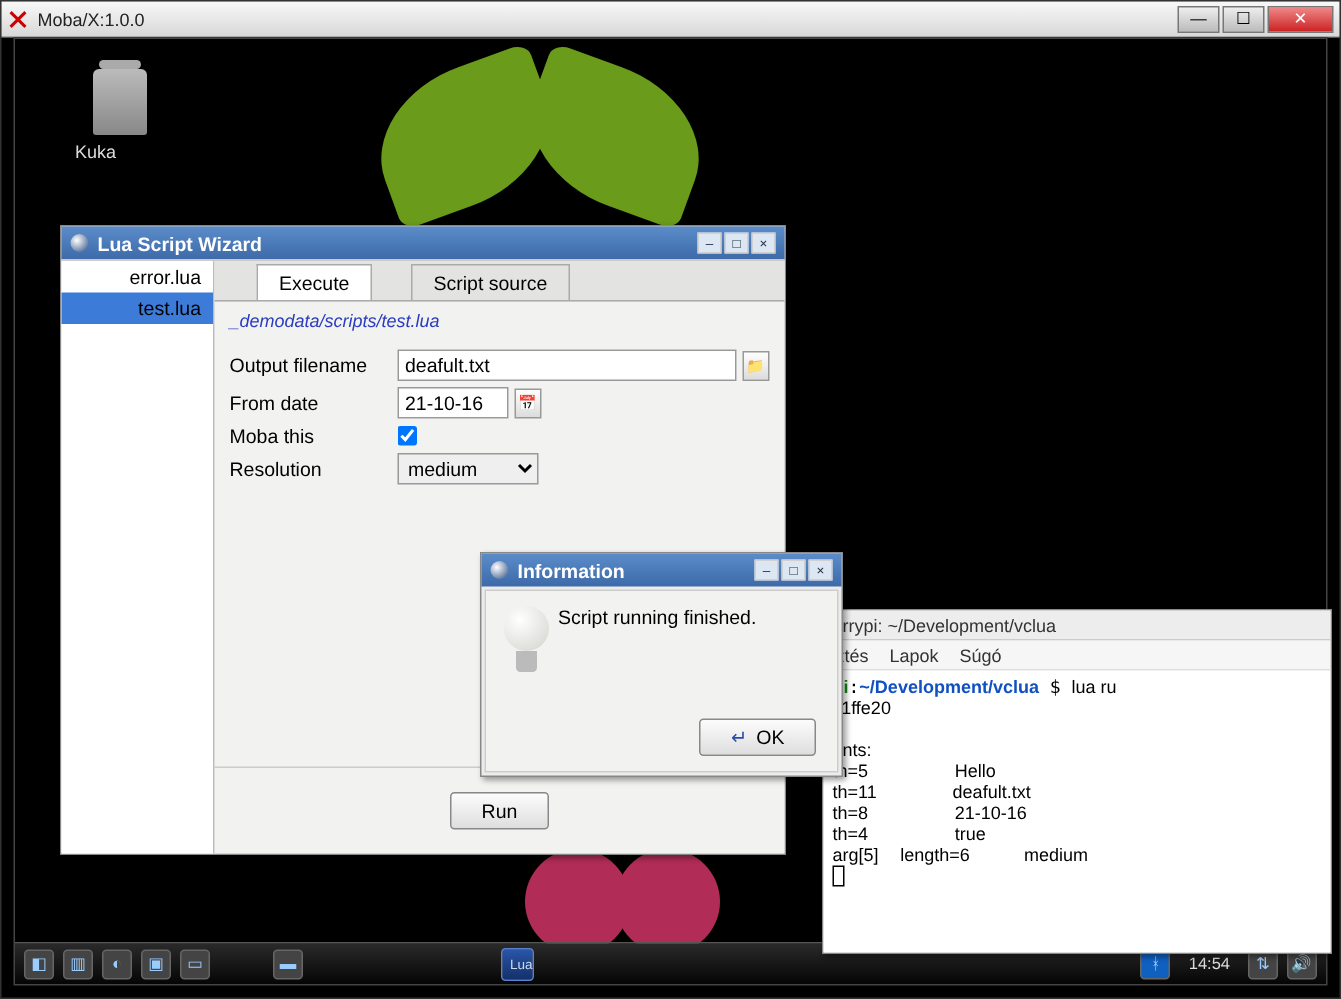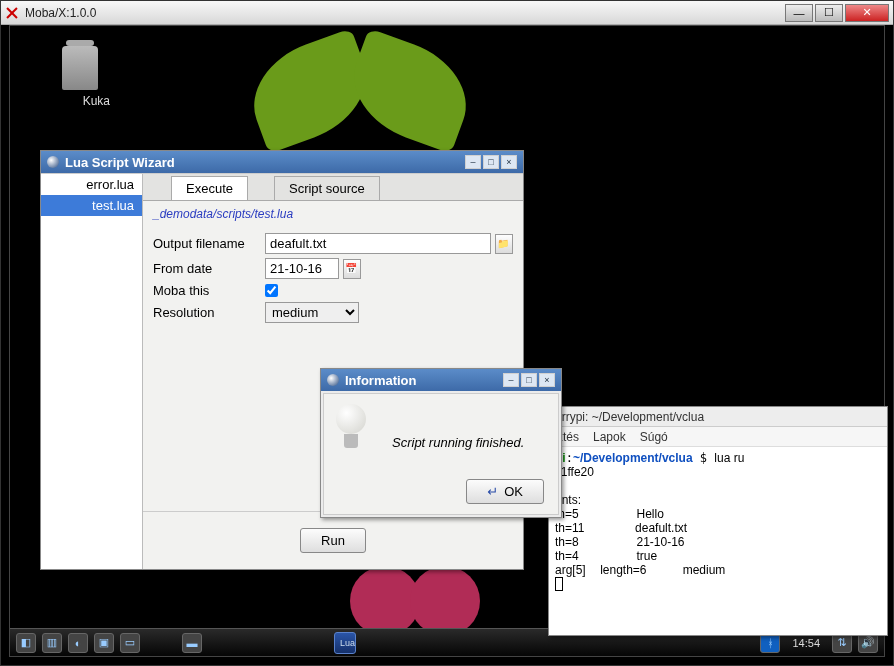--- a/index.html
+++ b/index.html
@@ -29,21 +29,21 @@
   }
 
   
   .leaf { position:absolute; background:#6a9b1a; border-radius: 60% 10% 60% 10%; }
   .leaf.l1 { width:120px; height:90px; top:20px; left:240px; transform:rotate(-20deg);}
   .leaf.l2 { width:120px; height:90px; top:20px; left:340px; transform:scaleX(-1) rotate(-20deg);}
   .berry { position:absolute; width:70px; height:70px; background:#b12c56; border-radius:50%; }
   .b1{top:540px;left:340px;} .b2{top:540px;left:400px;}
 
   .desktop-icon {
-    position: absolute; left: 40px; top: 20px; width: 60px; text-align: right; color: #ddd; font-size: 12px;
+    position: absolute; left: 40px; top: 20px; width: 60px; text-align: left; color: #ddd; font-size: 12px;
   }
   .trash-icon {
     width: 36px; height: 44px; margin: 0 auto 4px; background: linear-gradient(#bbb,#888);
     border-radius: 4px 4px 2px 2px; position:relative;
   }
   .trash-icon::before{content:"";position:absolute;top:-6px;left:4px;right:4px;height:6px;background:#aaa;border-radius:3px;}
 
   
   .xwin {
     position: absolute; background: #ececec; border: 1px solid #888;
@@ -59,21 +59,21 @@
   }
   .xwin-titlebar .t { flex:1; font-weight:bold; }
   .xwin-ctl { width:16px;height:14px;border:1px solid #d0d0d0;background:#dde7f3;margin-left:2px;
               display:flex;align-items:center;justify-content:center;font-size:9px;color:#234; }
 
   
   .wizard { left:30px; top:124px; width:484px; height:420px; }
   .wiz-body { position:absolute; left:0; right:0; top:22px; bottom:0; display:flex; background:#f2f2f0; border-top:1px solid #ccc; }
   .wiz-side { width:190px; border-right:1px solid #bbb; background:#fff; font-size:13px;text-align:right;}
   .wiz-side .item { padding:3px 8px; cursor:default; }
-  .wiz-side .item.sel { background:#3d7bd9; color:#ffffff;padding-left:10px; }
+  .wiz-side .item.sel { background:#3d7bd9; color:#000000;padding-left:10px; }
   .wiz-main { flex:1; padding:0; display:flex; flex-direction:column; }
   .tabs { display:flex; background:#e3e3e1; border-bottom:1px solid #aaa; font-size:13px; padding-left:4px;}
   .tab { padding:4px 14px; border:1px solid #aaa; border-bottom:none; background:#e3e3e1; margin-right:2px; margin-top:2px;margin-left:24px; }
   .tab.active { background:#fff; font-weight:normal; }
   .scriptpath { padding:6px 10px; color:#2a3cc0; font-style:italic; font-size:12px; }
   .form { padding:6px 10px; font-size:13px; }
   .form .row { display:flex; align-items:center; margin-bottom:4px; }
   .form .lab { width:112px; }
   .form input[type=text] { border:1px solid #999; padding:2px 4px; font-size:13px; }
   .form input.short { width:94px; }
@@ -86,21 +86,21 @@
   .form select { border:1px solid #999; padding:1px 2px; font-size:13px; width:94px;}
   .wiz-run-wrap { padding:16px 0; display:flex; justify-content:center; border-top:1px solid #ccc; }
   .btn {
     border:1px solid #888; background:linear-gradient(#fcfcfc,#dedede);
     padding:4px 20px; font-size:13px; border-radius:3px; display:flex; align-items:center; gap:6px;
   }
 
   
   .info { left: 310px; top: 342px; width:242px; height:150px; z-index:5;}
   .info-body { position:absolute; left:2px; right:2px; top:24px; bottom:2px; background:#f2f2f0; border:1px solid #ccc; padding:10px; }
-  .info-body .row1 { display:flex; align-items:flex-end; gap:24px;font-style:italic; }
+  .info-body .row1 { display:flex; align-items:flex-start; gap:4px; }
   .bulb {
     width:34px;height:46px;position:relative;
   }
   .bulb .glass{width:30px;height:30px;border-radius:50%;background:radial-gradient(circle at 35% 30%,#fff,#d2d2cc);margin:0 auto;}
   .bulb .base{width:14px;height:14px;background:#bbb;margin:0 auto;border-radius:0 0 3px 3px;}
   .info-body .msg { font-size:13px; }
   .info-ok { position:absolute; right:14px; bottom:10px; }
 
   
   .term { left:538px; top:380px; width:340px; height:230px; z-index:1; }

